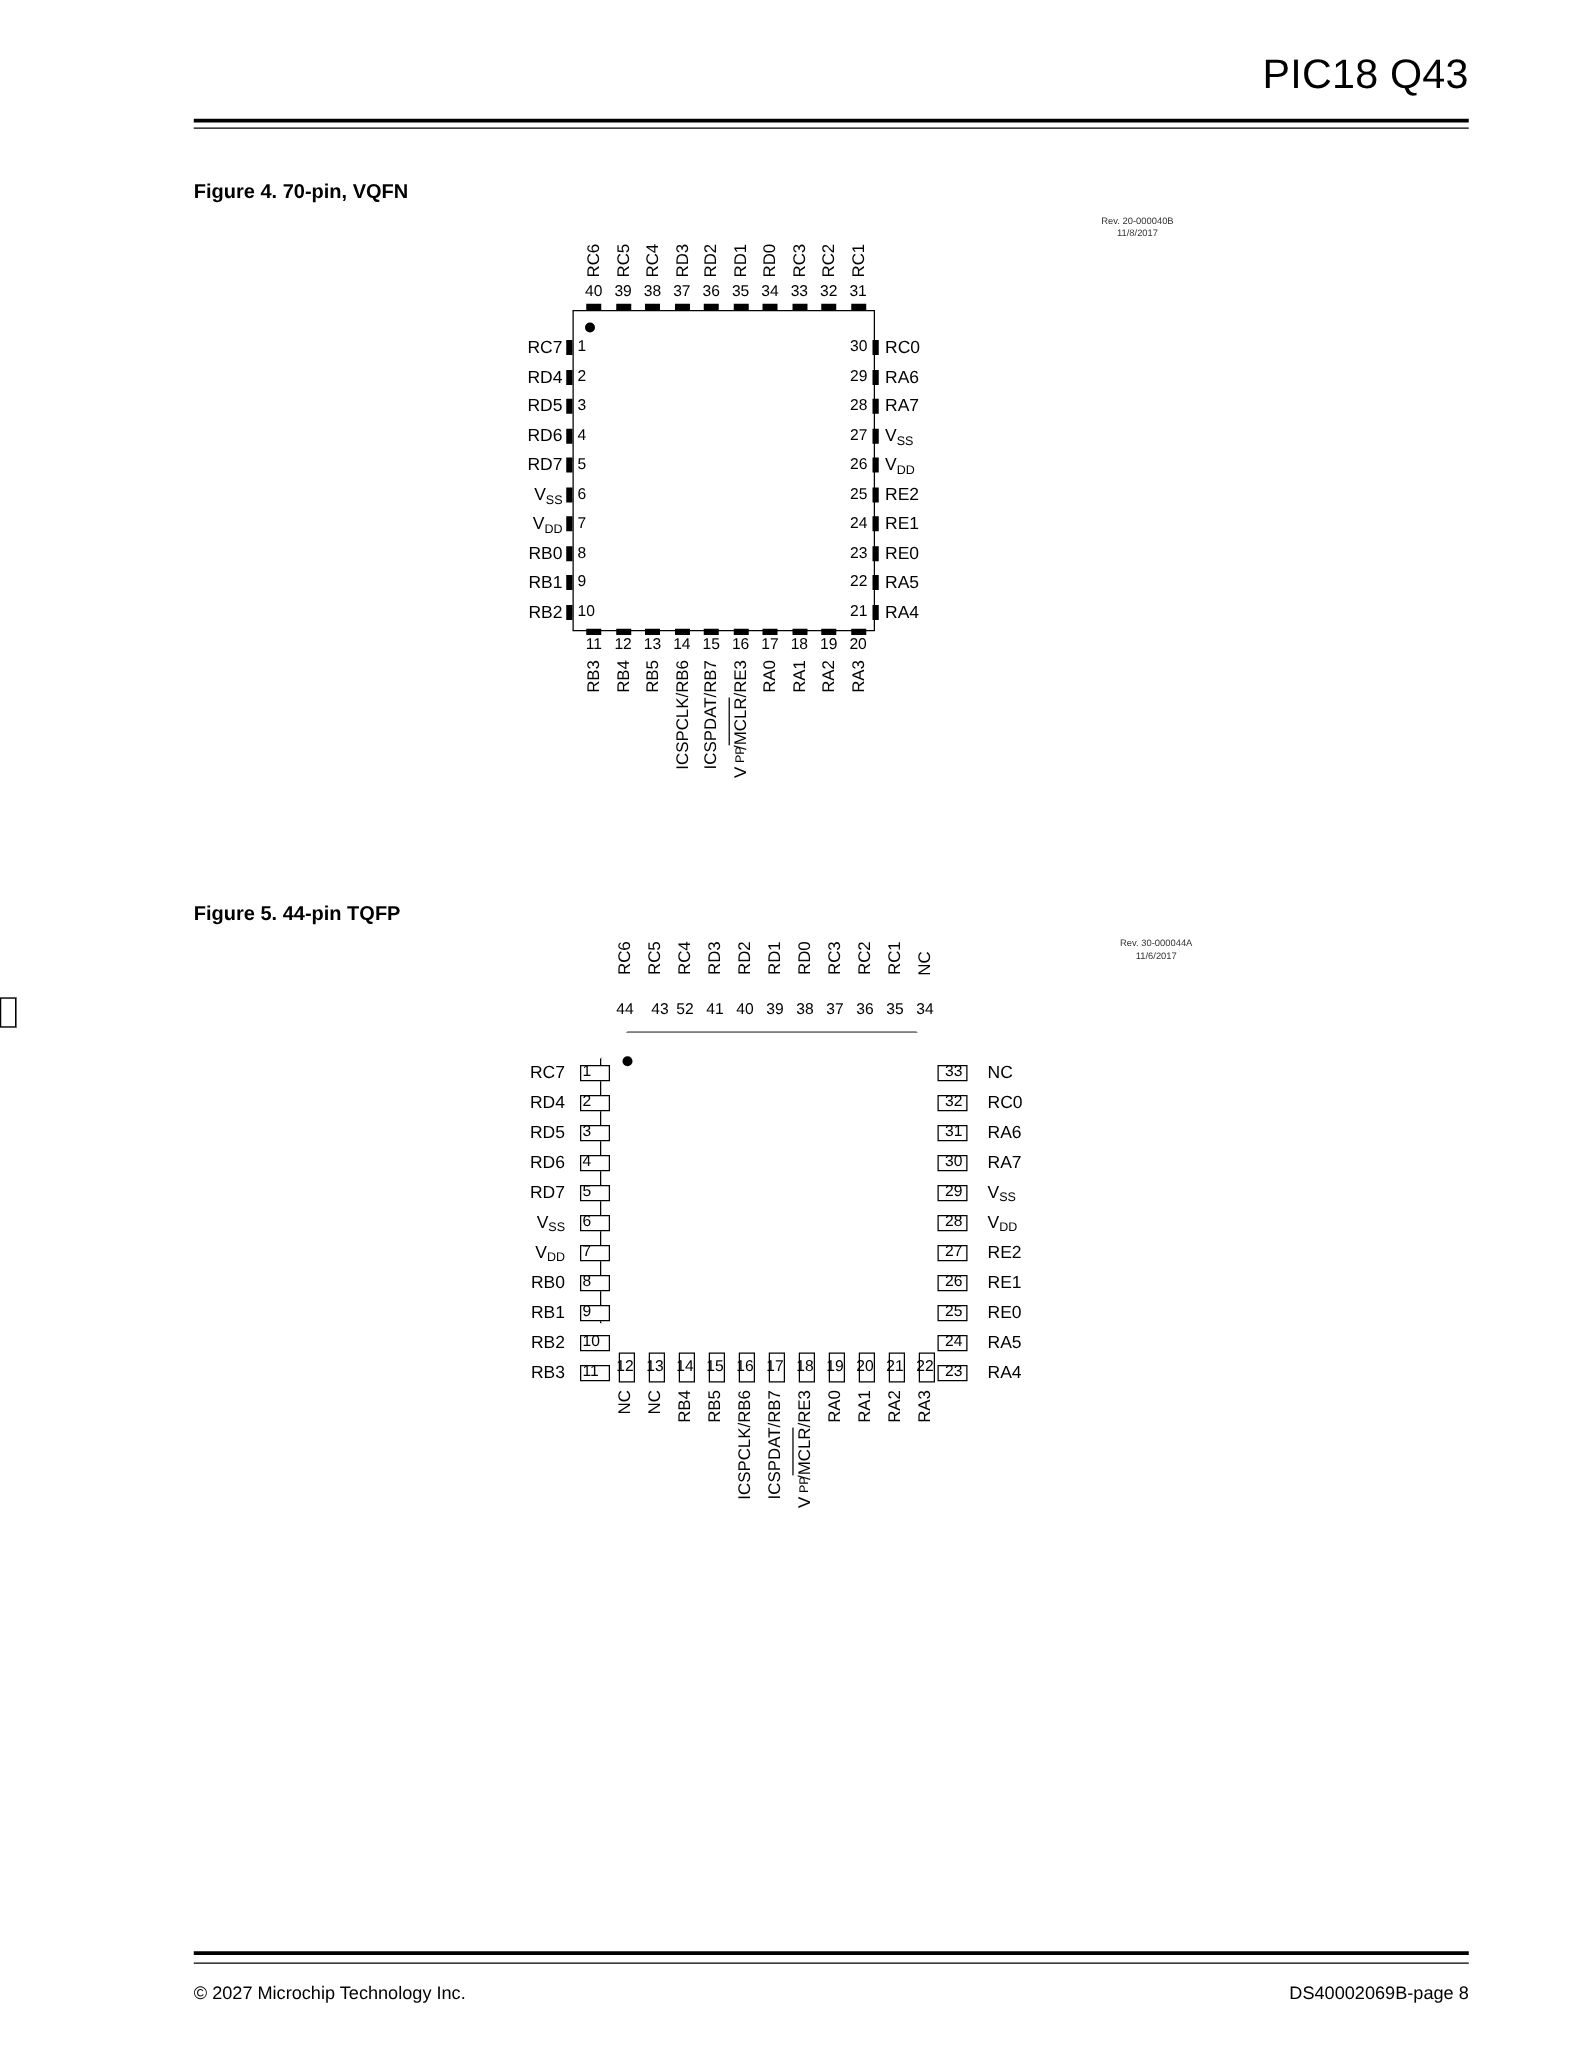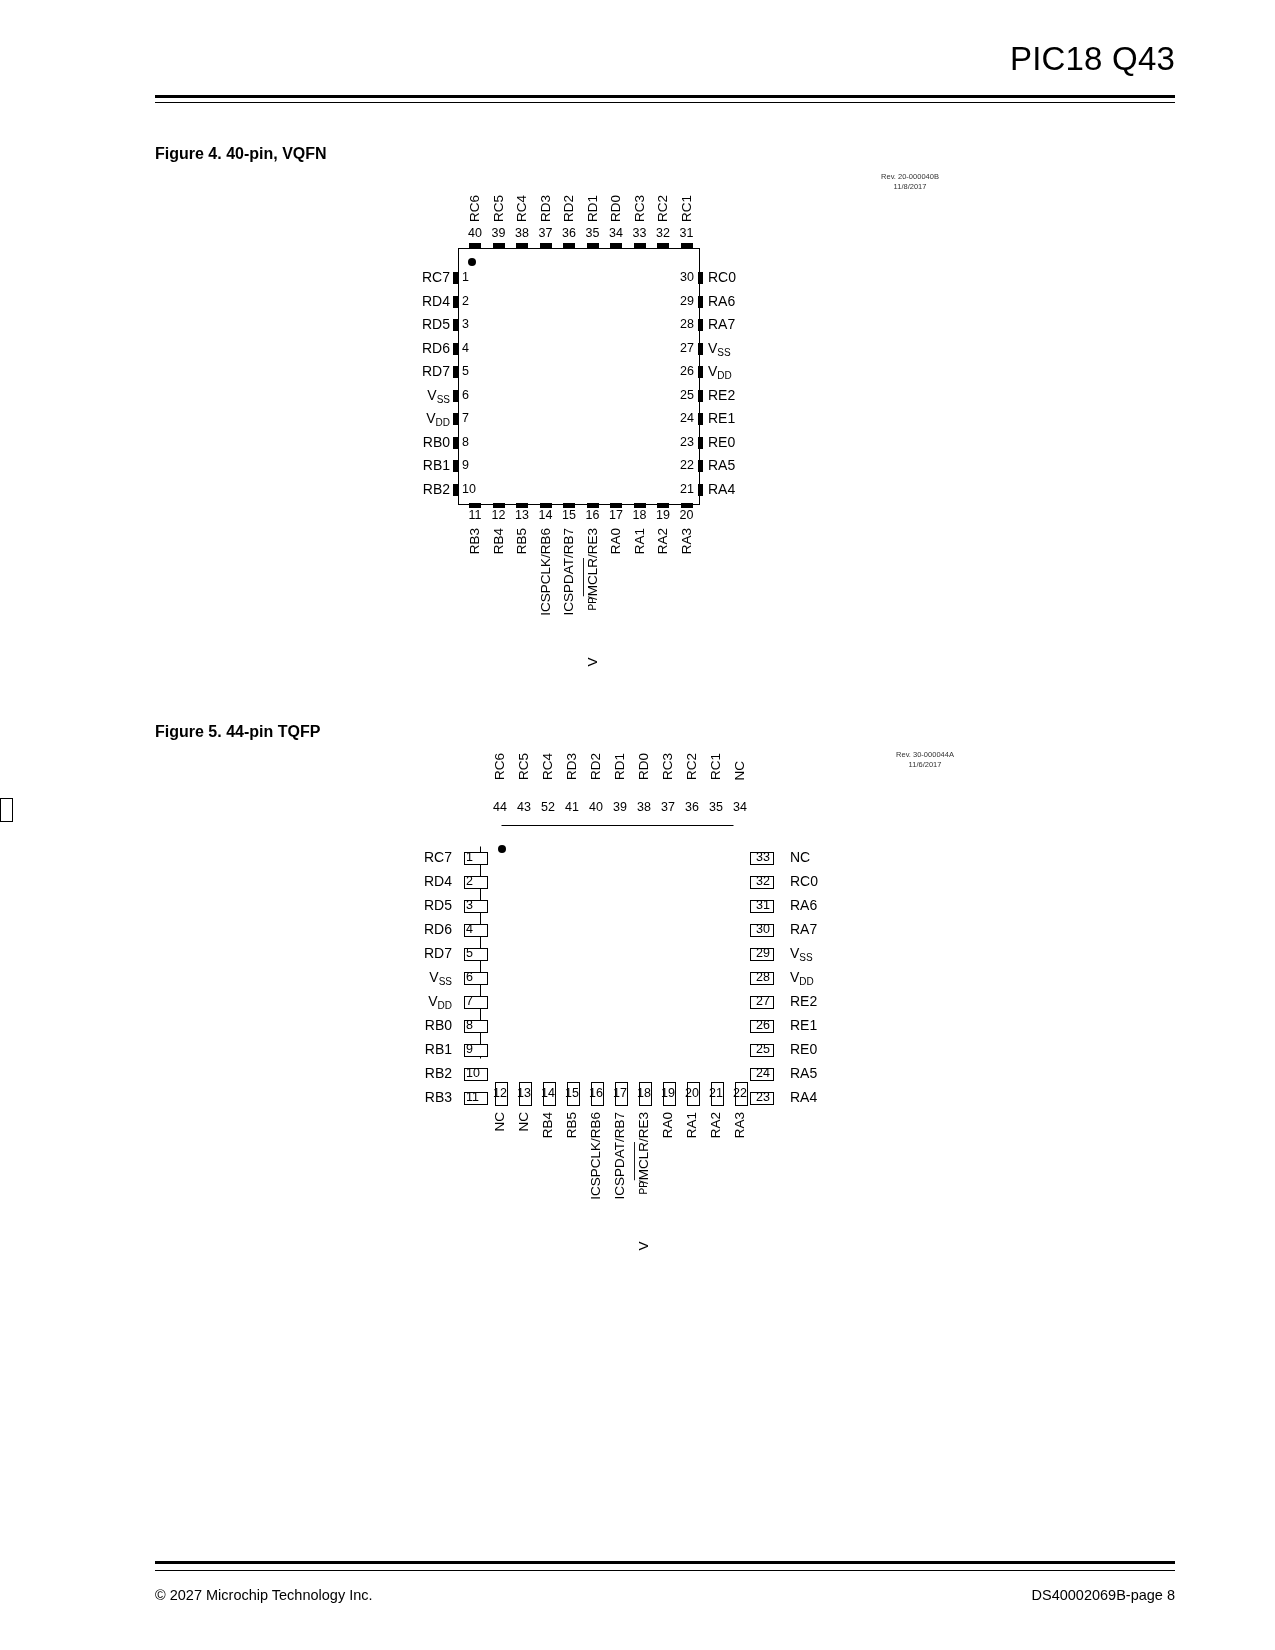--- a/index.html
+++ b/index.html
@@ -42,21 +42,21 @@
 
   
   .fig-caption{position:absolute;font-size:16px;font-weight:bold;}
 
   
   .note{
     position:absolute;left:155px;top:651px;width:1000px;
     font-size:16.5px;line-height:26px;
   }
   .note b{font-weight:bold;}
-  sub{font-size:11px;vertical-align:baseline;position:relative;top:3px;margin-top:44px;}
+  sub{font-size:11px;vertical-align:baseline;position:relative;top:3px;}
 
   
   .rev{position:absolute;font-size:7.5px;color:#333;text-align:center;line-height:10px;}
   .vlabel{
     writing-mode:vertical-rl;transform:rotate(180deg);
     font-size:13.5px;white-space:nowrap;
   }
   .pinnum{font-size:12.5px;}
   .pinname{font-size:14px;}
   .ovl{text-decoration:overline;}
@@ -93,21 +93,21 @@
 </style>
 </head>
 <body>
 
 <div class="page">
 
   <div class="doc-title">PIC18 Q43</div>
   <div class="hdr-rule-thick"></div>
   <div class="hdr-rule-thin"></div>
 
-  <div class="fig-caption" style="left:155px;top:145px;">Figure 4.  40-pin, VQFN</div>
+  <div class="fig-caption" style="left:155px;top:145px;">Figure 4.  70-pin, VQFN</div>
 
   <div id="fig4">
     <div class="rev" style="left:855px;top:42px;width:110px;">
       <div>Rev. 20-000040B</div>
       <div>11/8/2017</div>
     </div>
 
     <div class="body"></div>
     <div class="dot"></div>
 
@@ -276,21 +276,21 @@
     <div class="body"></div>
     <div class="dot"></div>
 
     <div id="f5-top">
         <div class="tq-pad v" style="top: 108px;"></div>
         <div class="pinnum" style="position: absolute; left: 489px; top: 110px; width: 22px; text-align: center;">44</div>
         <div style="position: absolute; left: 492px; top: 10px; height: 80px; display: flex; align-items: flex-end;">
           <span class="vlabel">RC6</span>
         </div>
         <div class="tq-pad v" style="top: 108px;"></div>
-        <div class="pinnum" style="position: absolute; left: 513px; top: 110px; width: 22px; text-align: center;">43</div>
+        <div class="pinnum" style="position: absolute; left: 513px; top: 110px; width: 22px; text-align: right;">43</div>
         <div style="position: absolute; left: 516px; top: 10px; height: 80px; display: flex; align-items: flex-end;">
           <span class="vlabel">RC5</span>
         </div>
         <div class="tq-pad v" style="top: 108px;"></div>
         <div class="pinnum" style="position: absolute; left: 537px; top: 110px; width: 22px; text-align: center;">52</div>
         <div style="position: absolute; left: 540px; top: 10px; height: 80px; display: flex; align-items: flex-end;">
           <span class="vlabel">RC4</span>
         </div>
         <div class="tq-pad v" style="top: 108px;"></div>
         <div class="pinnum" style="position: absolute; left: 561px; top: 110px; width: 22px; text-align: center;">41</div>

